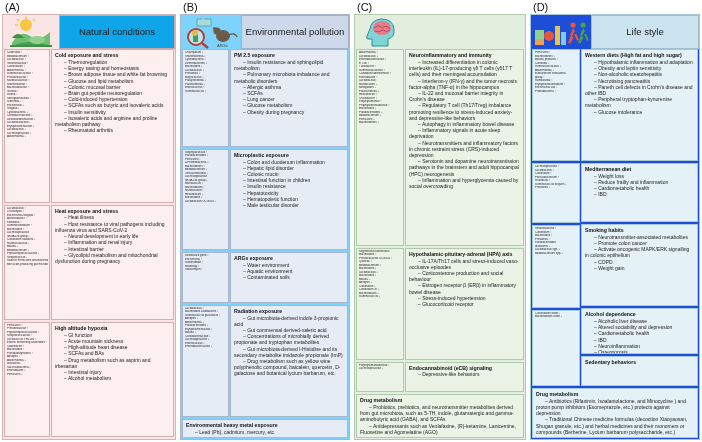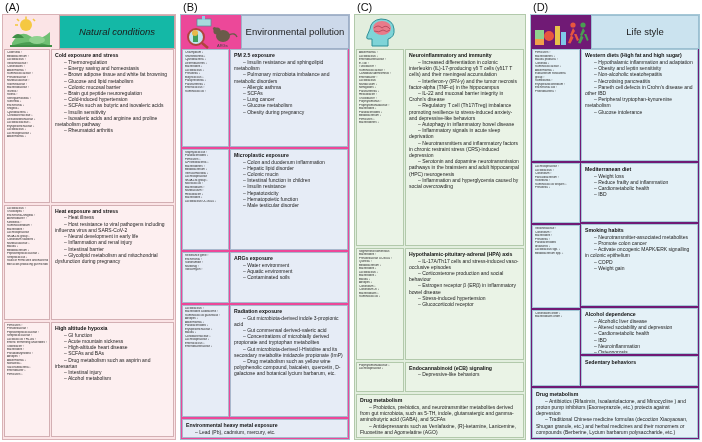--- a/index.html
+++ b/index.html
@@ -22,40 +22,40 @@
     font-size: 11px; font-weight: 400; color: #111;
     padding: 1px 0 1px 3px; line-height: 12px; height: 14px;
   }
 
   .panel-body {
     border: 1px solid #9aa7b4;
     height: 426px;
     display: flex; flex-direction: column;
   }
   .panel-a .panel-body { background: #fbe4e6; border-color: #d9b2b6; }
-  .panel-b .panel-body { background: #ec4899; border-color: #a8b7cc; }
+  .panel-b .panel-body { background: #7dd3fc; border-color: #a8b7cc; }
   .panel-c .panel-body { background: #e2eede; border-color: #b2c9ab; }
-  .panel-d .panel-body { background: #701a75; border-color: #a5c7d6; }
+  .panel-d .panel-body { background: #1d4ed8; border-color: #a5c7d6; }
 
   
   .panel-head { display: flex; align-items: stretch; height: 34px; flex: 0 0 auto; }
   .head-icon {
     width: 56px; display: flex; align-items: center; justify-content: center;
     background: transparent;
   }
   .panel-b .head-icon, .panel-d .head-icon { width: 60px; }
   .head-title {
     flex: 1; display: flex; align-items: center; justify-content: center;
     text-align: center;
     font-size: 9.5px; color: #1b1b1b;
     border: 1px solid #9aa7b4;
     line-height: 10px;
     padding: 1px 2px;
   }
-  .panel-a .head-title { background: #14b8a6; border-color: #caa6aa; font-style: italic; }
+  .panel-a .head-title { background: #0ea5e9; border-color: #caa6aa; }
   .panel-b .head-title { background: #cdd9ea; border-color: #9fb0c8; }
   .panel-c .head-title { background: #dcebd6; border-color: #aac3a3; }
   .panel-d .head-title { background: #cbe3ef; border-color: #9cc0d2; }
 
   
   .cols { display: flex; flex: 1 1 auto; min-height: 0; }
   .col-taxa {
     width: 48px; flex: 0 0 48px;
     display: flex; flex-direction: column;
   }

